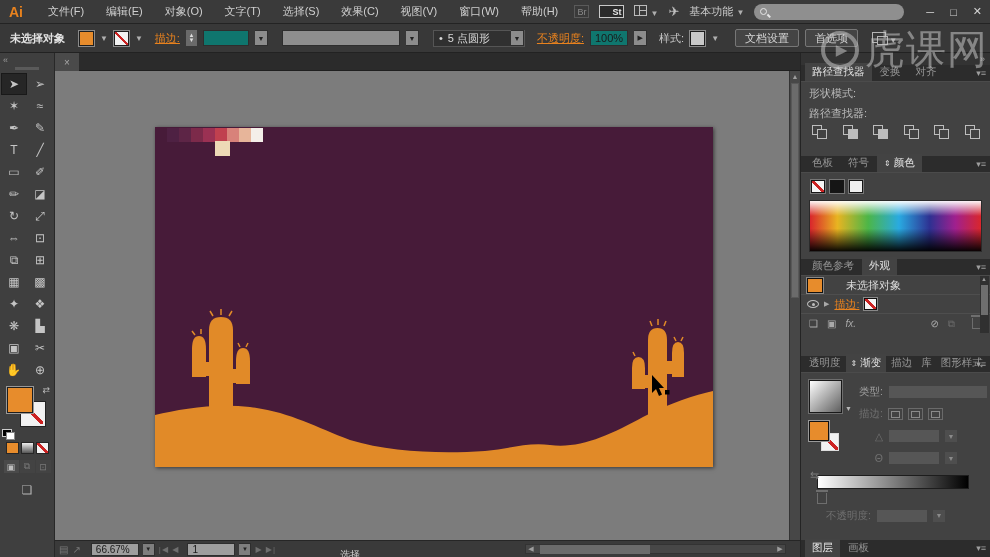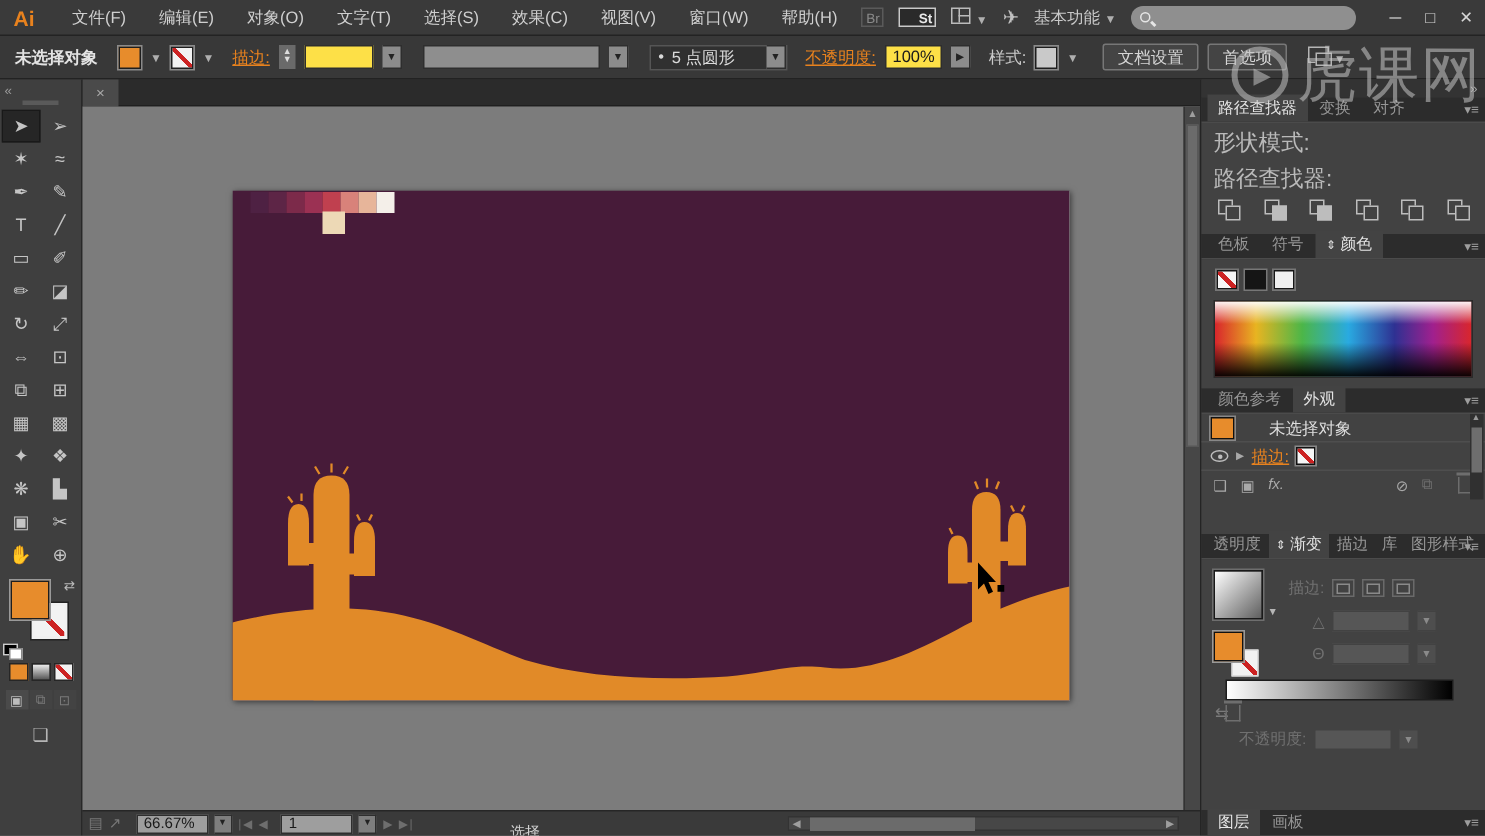--- a/index.html
+++ b/index.html
@@ -26,21 +26,21 @@
 
   
   .controlbar{position:absolute;top:24px;left:0;right:0;height:29px;background:#383838;border-bottom:1px solid #222;display:flex;align-items:center;gap:6px;padding:0 4px 0 10px;}
   .cb-label{color:#E3E3E3;font-weight:bold;}
   .swatch{width:15px;height:15px;border:1px solid #1E1E1E;outline:1px solid #8A8A8A;display:inline-block;}
   .sw-fill{background:var(--fill);}
   .sw-none{background:#F2F2F2 linear-gradient(45deg,transparent 43%,#CC2222 43%,#CC2222 57%,transparent 57%);}
   .sw-style{background:#C9C9C9;}
   .linklab{color:var(--accent);text-decoration:underline;}
   .stepper{width:11px;height:16px;background:#6A6A6A;display:flex;flex-direction:column;align-items:center;justify-content:center;font-size:6px;color:#DDD;line-height:5px;}
-  .fld{height:16px;background:#fde047;border:1px solid #2E2E2E;color:#1A1A1A;display:inline-flex;align-items:center;padding:0 4px;}
+  .fld{height:16px;background:#0f766e;border:1px solid #2E2E2E;color:#1A1A1A;display:inline-flex;align-items:center;padding:0 4px;}
   .ddbtn{width:13px;height:16px;background:#8C8C8C;border:1px solid #2E2E2E;border-left:none;color:#222;font-size:7px;display:inline-flex;align-items:center;justify-content:center;}
   .darkdd{height:17px;background:#303030;border:1px solid #555;display:inline-flex;align-items:center;gap:5px;padding:0 5px;color:#DADADA;}
   .cbtn{height:18px;border:1px solid #777;background:#444;color:#D5D5D5;display:inline-flex;align-items:center;padding:0 9px;border-radius:2px;}
   .arrangeico{width:14px;height:11px;border:1px solid #B5B5B5;position:relative;display:inline-block;}
   .arrangeico::after{content:"";position:absolute;right:-3px;bottom:-3px;width:9px;height:7px;background:#383838;border:1px solid #B5B5B5;}
 
   
   .tabbar{position:absolute;top:53px;left:55px;width:745px;height:18px;background:#2B2B2B;border-bottom:1px solid #1F1F1F;}
   .doctab{display:inline-flex;height:18px;align-items:center;gap:10px;background:#4A4A4A;padding:0 9px;color:#D8D8D8;font-size:10.5px;}
   .doctab .x{color:#A8A8A8;font-size:10px;}
@@ -87,21 +87,21 @@
   .hs-thumb{height:9px;width:110px;background:#6B6B6B;margin-left:4px;}
 
   
   .dock{position:absolute;top:53px;left:800px;width:190px;bottom:0;background:#383838;border-left:1px solid #242424;display:flex;flex-direction:column;}
   .dockhead{height:12px;display:flex;justify-content:flex-end;align-items:center;padding:0 5px;color:#A5A5A5;font-size:9px;background:#333;}
   .ptabs{height:17px;background:#2C2C2C;display:flex;align-items:flex-end;gap:1px;padding:0 0 0 4px;position:relative;border-bottom:1px solid #4B4B4B;}
   .ptab{padding:2px 7px 2px;color:#969696;font-size:10.5px;}
   .ptab.active{background:#434343;color:#E4E4E4;display:flex;align-items:center;gap:3px;}
   .pmenu{position:absolute;right:4px;top:3px;color:#9E9E9E;font-size:9px;}
   .pbody{background:#424242;position:relative;}
-  .plabel{color:#B9B9B9;padding:4px 8px 1px;font-size:15px;}
+  .plabel{color:#B9B9B9;padding:4px 8px 1px;font-size:11px;}
   .icorow{display:flex;align-items:center;gap:11px;padding:3px 10px;}
   .pfi{position:relative;width:17px;height:13px;display:inline-block;}
   .pfi::before{content:"";position:absolute;left:1px;top:0;width:8px;height:8px;border:1px solid #BDBDBD;}
   .pfi::after{content:"";position:absolute;left:6px;top:4px;width:8px;height:8px;border:1px solid #BDBDBD;background:#424242;}
   .pfi.solid::after{background:#BDBDBD;}
   .expandbtn{margin-left:auto;border:1px solid #767676;color:#B9B9B9;padding:2px 14px;border-radius:2px;background:#464646;}
   .mini{width:14px;height:13px;border:1px solid #161616;outline:1px solid #777;display:inline-block;}
   .m-none{background:#F5F5F5 linear-gradient(45deg,transparent 40%,#CC2222 40%,#CC2222 60%,transparent 60%);}
   .m-black{background:#151515;}
   .m-white{background:#EFEFEF;}
@@ -468,20 +468,24 @@
   <div class="pbody gradbody" style="height:167px;">
     <span class="gthumb"></span>
     <span class="gthumb-dd">▼</span>
     <span class="gpair">
       <span class="p-none"></span>
       <span class="p-fill"></span>
     </span>
     <span class="grev">⇆</span>
     <div class="grows">
       <div class="grow">
+        <span class="glab">类型:</span>
+        <span class="gfld w"></span>
+      </div>
+      <div class="grow">
         <span class="glab dim">描边:</span>
         <span class="sbtn"></span>
         <span class="sbtn"></span>
         <span class="sbtn"></span>
       </div>
       <div class="grow">
         <span class="glab gdim">△</span>
         <span class="gfld"></span>
           <span class="gdd">▼</span>
       </div>

